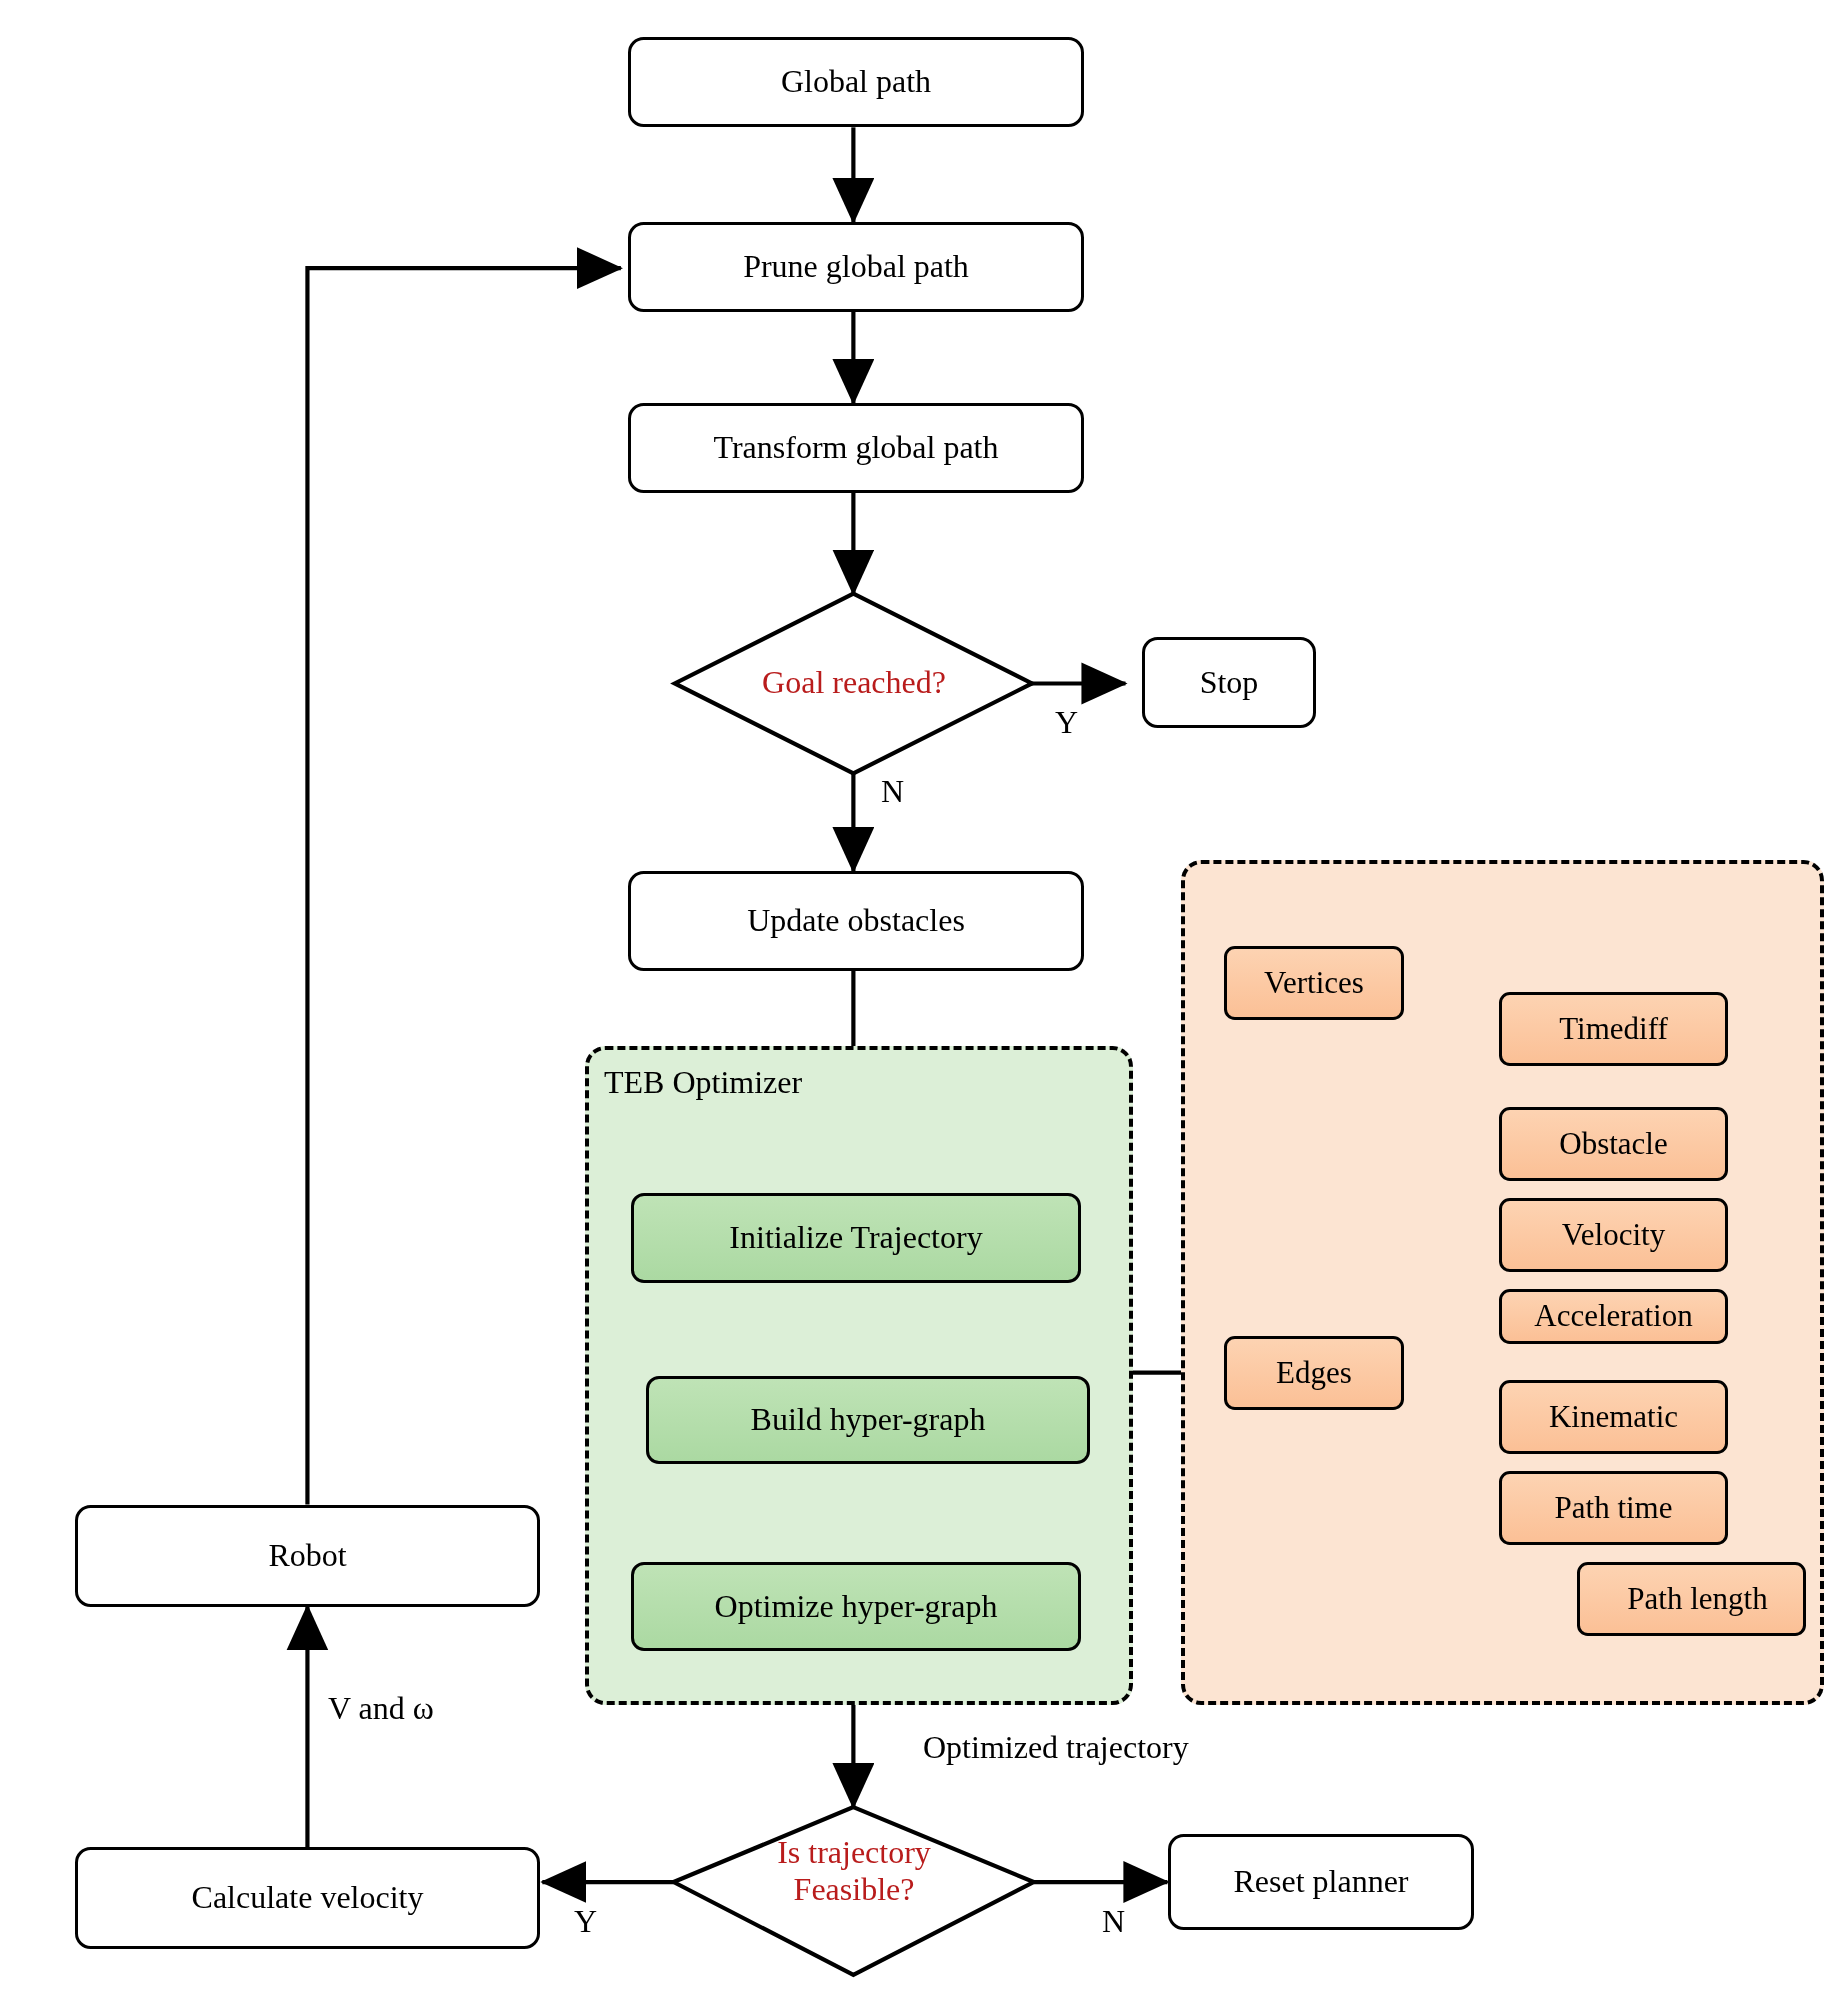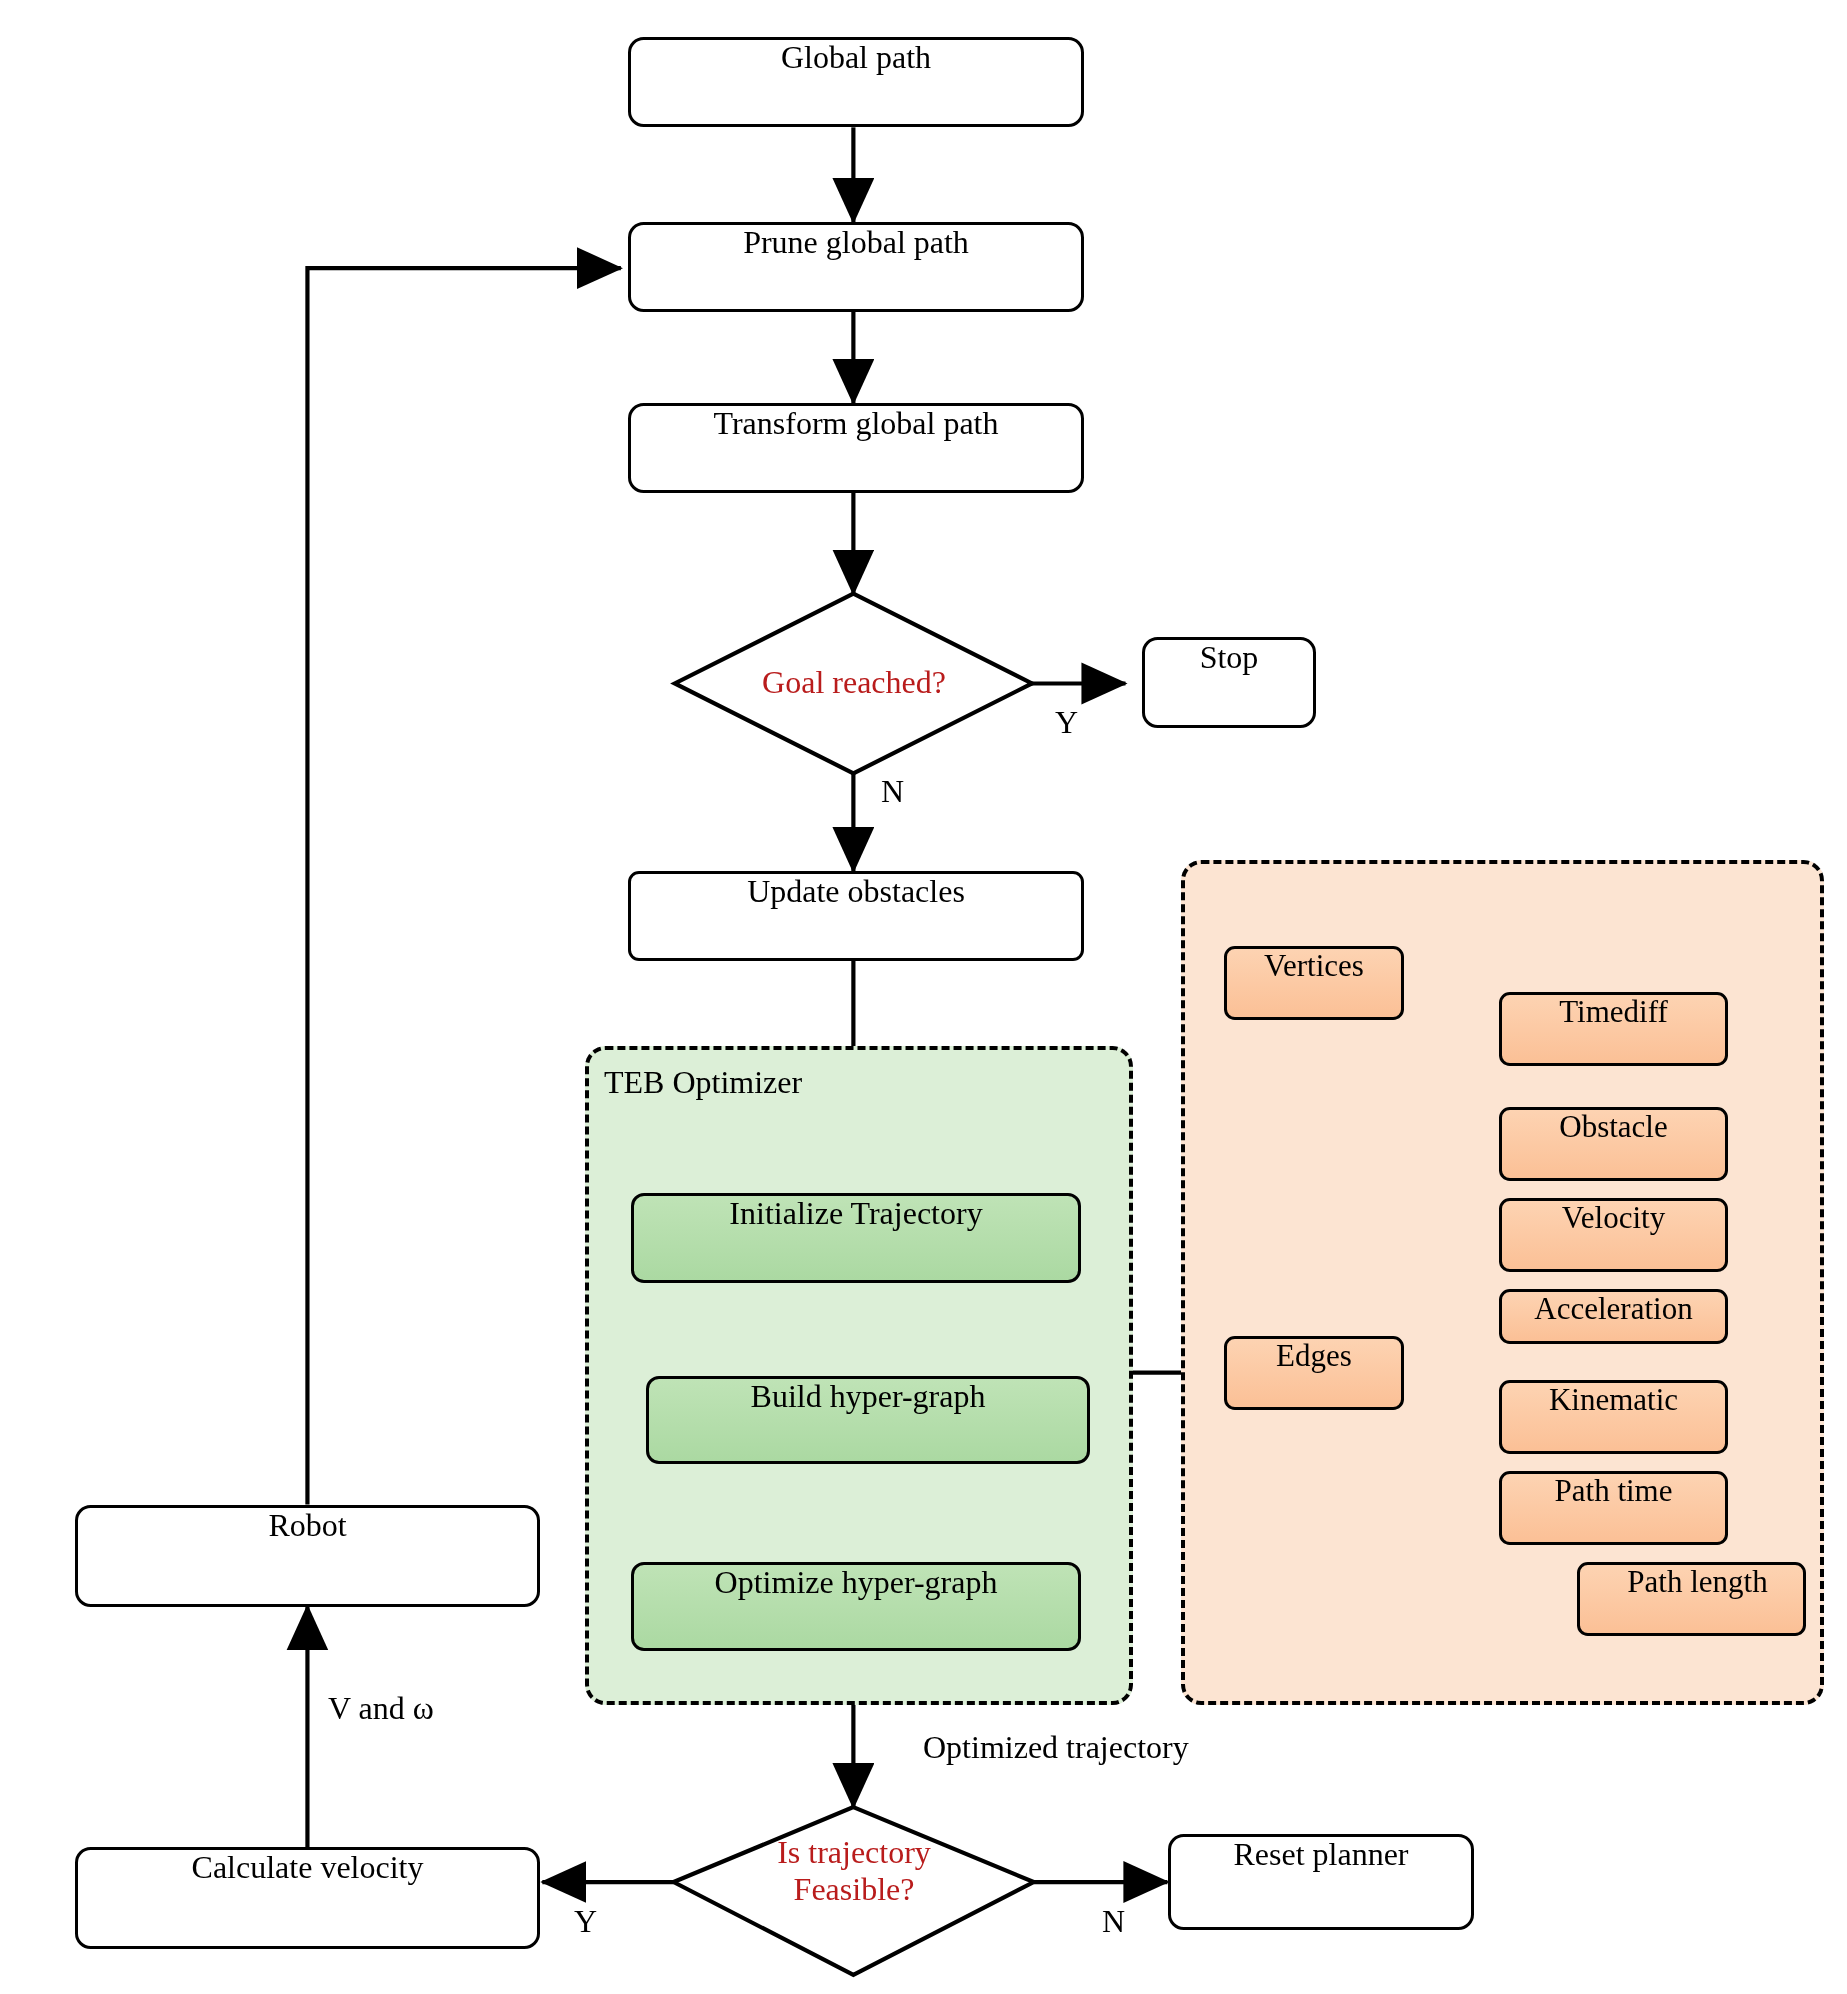--- a/index.html
+++ b/index.html
@@ -20,21 +20,21 @@
     left: 0;
     top: 0;
     width: 1847px;
     height: 1995px;
     pointer-events: none;
   }
   .node {
     position: absolute;
     box-sizing: border-box;
     display: flex;
-    align-items: flex-start;
+    align-items: center;
     justify-content: center;
     text-align: center;
     line-height: 1.12;
     color: #000000;
   }
   .rbox {
     border: 3px solid #000000;
     border-radius: 15.6px;
     background: #ffffff;
     font-size: 32px;
@@ -161,21 +161,21 @@
   <div class="node rbox" style="left:628px; top:403px; width:456px; height:90px;">
     <span>Transform global path</span>
   </div>
 
   <div class="diamond-label" style="left:704px; top:664px; width:300px;">Goal reached?</div>
 
   <div class="node rbox" style="left:1142px; top:637px; width:174px; height:91px;">
     <span>Stop</span>
   </div>
 
-  <div class="node rbox" style="left:628px; top:871px; width:456px; height:90px;border-radius:11px;">
+  <div class="node rbox" style="left:628px; top:871px; width:456px; height:100px;">
     <span>Update obstacles</span>
   </div>
 
   <div class="node greenbox" style="left:631px; top:1145px; width:450px; height:90px;">
     <span>Initialize Trajectory</span>
   </div>
 
   <div class="node greenbox" style="left:646px; top:1328px; width:444px; height:88px;">
     <span>Build hyper-graph</span>
   </div>

